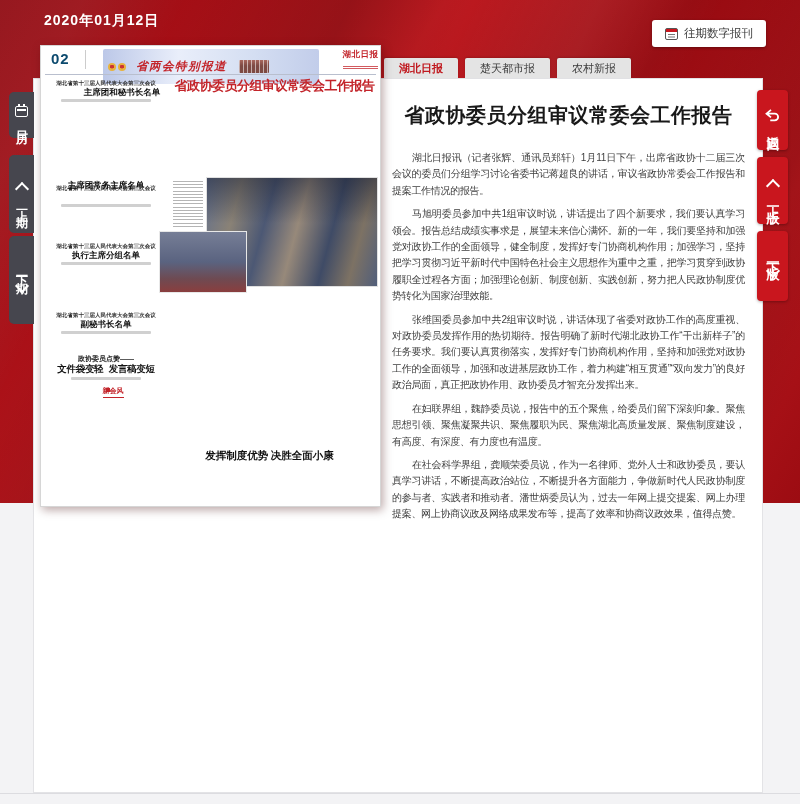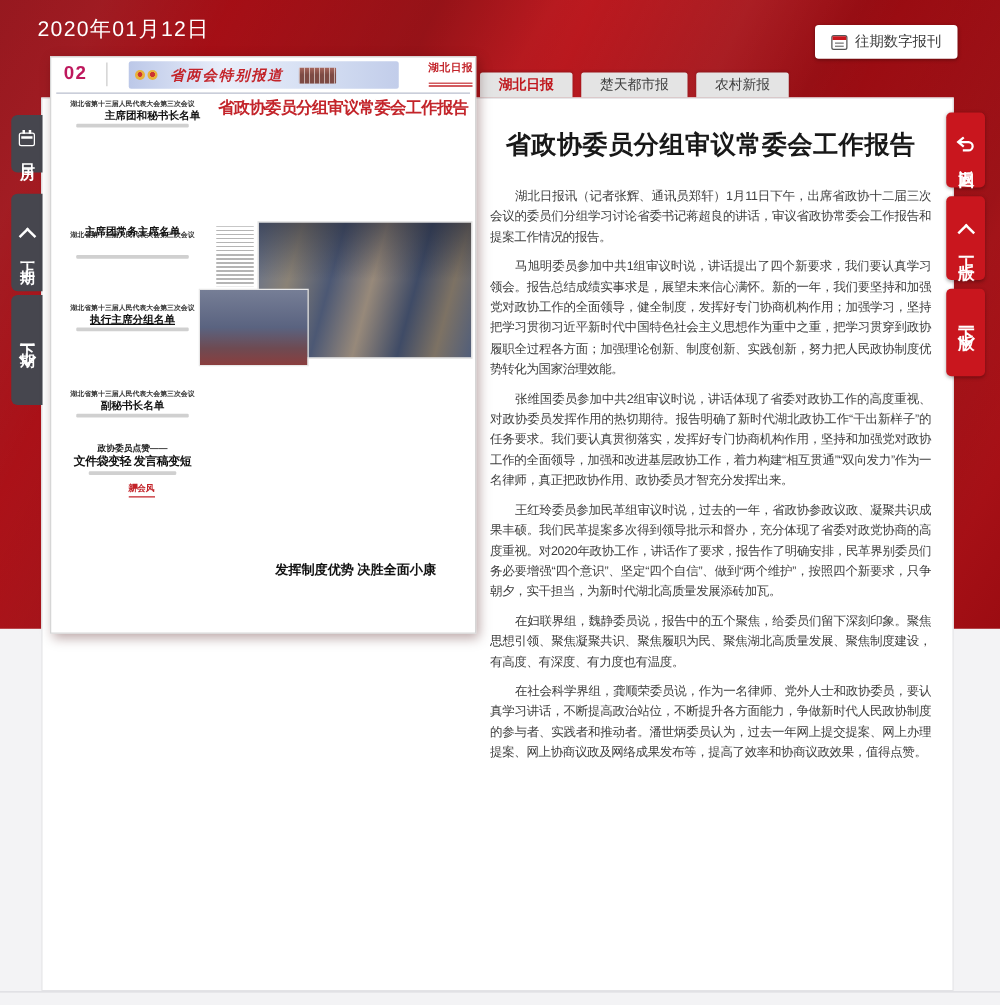--- a/index.html
+++ b/index.html
@@ -6,21 +6,21 @@
   body{font-family:"Liberation Sans", sans-serif; background:#f3f3f5;}
   .page{position:relative; width:800px; height:804px; overflow:hidden; background:#f3f3f5;}
   .abs{position:absolute;}
 
   
   .red-header{position:absolute; left:0; top:0; width:800px; height:503px;
     background:
       linear-gradient(115deg, rgba(255,255,255,.07) 8%, transparent 18%, rgba(0,0,0,.18) 34%, transparent 46%, rgba(255,255,255,.06) 58%, transparent 70%, rgba(0,0,0,.12) 84%, transparent 94%),
       linear-gradient(122deg,#8e070e 0%,#a60f16 18%,#c01b21 40%,#950a10 62%,#b5161c 82%,#9c0c12 100%);}
 
-  .date{left:30px; top:12px; color:#ffffff; font-size:17px; font-weight:normal; letter-spacing:1px;}
+  .date{left:44px; top:12px; color:#ffffff; font-size:14px; font-weight:bold; letter-spacing:1px;}
 
   .archive-btn{left:652px; top:20px; width:114px; height:27px; background:#fff; border:none;
     border-radius:3px; display:flex; align-items:center; justify-content:center; gap:6px;
     font-size:11.5px; color:#3c3c3c; box-shadow:0 1px 3px rgba(0,0,0,.35); cursor:pointer;
     font-family:"Liberation Sans", sans-serif;}
   .cal2{width:13px; height:12px; border:1.5px solid #555; border-radius:2px; position:relative; box-sizing:border-box;}
   .cal2:before{content:''; position:absolute; left:0; right:0; top:0; height:3px; background:#c9161e;}
   .cal2:after{content:''; position:absolute; left:2px; right:2px; top:5px; height:1.5px; background:#777; box-shadow:0 2.5px 0 #777;}
 
   
@@ -57,23 +57,23 @@
   .article-title{left:392px; top:102px; width:353px; text-align:center; font-size:20px;
     font-weight:bold; color:#181818; letter-spacing:0.5px;}
   .article-body{left:392px; top:150px; width:353px;}
   .article-body p{margin:0 0 7px 0; font-size:10px; line-height:16.4px; letter-spacing:-0.3px;
     text-indent:2em; text-align:justify; color:#3e3e3e;}
 
   
   .paper{left:40px; top:45px; width:341px; height:462px; background:#ffffff;
     border:1px solid #d6d6d6; box-sizing:border-box; box-shadow:2px 3px 9px rgba(60,0,0,.35); cursor:pointer;}
   .paper *{position:absolute; box-sizing:border-box;}
-  .pnum{left:10px; top:4px; font-size:15px; font-weight:bold; color:#be185d; letter-spacing:1px;}
+  .pnum{left:10px; top:4px; font-size:15px; font-weight:bold; color:#0c4a6e; letter-spacing:1px;}
   .pnum-div{left:44px; top:4px; width:1px; height:19px; background:#cccccc;}
-  .banner-art{left:62px; top:3px; width:216px; height:22px; border-radius:2px;
+  .banner-art{left:62px; top:3px; width:216px; height:35px; border-radius:2px;
     background:linear-gradient(to right,#bcc8e8,#e9eefa 35%,#d4def2 70%,#c2cdea);
     display:flex; align-items:center; position:absolute;}
   .banner-art span{position:static;}
   .emblem{width:8px; height:8px; border-radius:50%; flex:none;
     background:radial-gradient(circle at 50% 45%, #c33 0 30%, #e8b23c 35% 100%); margin-left:5px;}
   .banner-title{font-family:"Liberation Serif", serif; font-weight:bold; font-style:italic;
     color:#c3242a; font-size:11.5px; letter-spacing:1.5px; margin-left:10px; white-space:nowrap;}
   .building{width:30px; height:13px; margin-left:12px; border-radius:1px; flex:none;
     background:
       repeating-linear-gradient(to right, rgba(255,255,255,.55) 0 1px, transparent 1px 4px),
@@ -102,25 +102,25 @@
     background:
       linear-gradient(to bottom, rgba(28,33,50,.5), transparent 42%),
       linear-gradient(105deg,#63708c 0%,#8a8276 18%,#4c5874 35%,#97897a 52%,#3f4b66 70%,#7d7264 85%,#515e7a 100%);}
   .photo2{left:118px; top:185px; width:88px; height:62px; border:1px solid #e8e8e8;
     background:linear-gradient(to bottom,#767e96 0%,#5a6380 50%,#6e4a52 78%,#8a3e3e 100%);}
   .caption-block{left:132px; top:135px; width:30px; height:48px;
     background:repeating-linear-gradient(to bottom, rgba(90,90,90,.45) 0 1px, transparent 1px 3.2px);}
 
   .speech-headline{left:130px; top:251px; width:207px; text-align:center;
     font-family:"Liberation Serif", serif; font-weight:bold; color:#1a1a1a; font-size:10px; white-space:nowrap;}
-  .bottom-headline{left:140px; top:403px; width:207px; text-align:center;
+  .bottom-headline{left:125px; top:403px; width:207px; text-align:center;
     font-family:"Liberation Serif", serif; font-weight:bold; color:#111; font-size:10.5px; white-space:nowrap;}
 
   .tease-kicker{font-size:7px; font-weight:bold; color:#222; text-align:center; width:120px; white-space:nowrap;}
-  .tease-headline{font-family:Liberation Serif, serif; font-size:9.5px; font-weight:bold;
+  .tease-headline{font-family:Liberation Mono, monospace; font-size:9.5px; font-weight:bold;
     color:#111; text-align:center; width:120px; white-space:nowrap; letter-spacing:-0.3px;}
   .tease-tag{font-size:7px; font-weight:bold; color:#c3242a; text-align:center; width:120px;}
   .tease-tag b{border-bottom:1px solid #c3242a; padding-bottom:1px; font-weight:bold;}
   .tag-sq{display:inline-block; width:4px; height:4px; background:#c3242a; margin-left:3px; position:static !important;}
 </style>
 </head>
 <body>
 
 <div class="page">
 
@@ -197,21 +197,21 @@
     <div class="mline" style="left:5px; top:138px;">湖北省第十三届人民代表大会第三次会议</div>
     <div class="sectitle" style="left:5px; top:134px;">主席团常务主席名单</div>
     <div class="note" style="left:20px; top:158px; width:90px;"></div>
     <div class="tx-cols names" style="left:8px; top:163px; width:114px; height:28px;">
         <i></i>
         <i></i>
         <i></i>
       </div>
 
     <div class="mline" style="left:5px; top:196px;">湖北省第十三届人民代表大会第三次会议</div>
-    <div class="sectitle" style="left:5px; top:204px;text-decoration:underline;">执行主席分组名单</div>
+    <div class="sectitle" style="left:5px; top:204px;">执行主席分组名单</div>
     <div class="note" style="left:20px; top:216px; width:90px;"></div>
     <div class="tx-cols names" style="left:8px; top:221px; width:114px; height:40px;">
         <i></i>
         <i></i>
         <i></i>
       </div>
 
     <div class="mline" style="left:5px; top:265px;">湖北省第十三届人民代表大会第三次会议</div>
     <div class="sectitle" style="left:5px; top:273px;">副秘书长名单</div>
     <div class="note" style="left:20px; top:285px; width:90px;"></div>
@@ -259,19 +259,18 @@
         <i></i>
         <i></i>
         <i></i>
       </div>
   </div>
 
   <div class="article-title abs">省政协委员分组审议常委会工作报告</div>
   <div class="article-body abs">
     <p>湖北日报讯（记者张辉、通讯员郑轩）1月11日下午，出席省政协十二届三次会议的委员们分组学习讨论省委书记蒋超良的讲话，审议省政协常委会工作报告和提案工作情况的报告。</p>
     <p>马旭明委员参加中共1组审议时说，讲话提出了四个新要求，我们要认真学习领会。报告总结成绩实事求是，展望未来信心满怀。新的一年，我们要坚持和加强党对政协工作的全面领导，健全制度，发挥好专门协商机构作用；加强学习，坚持把学习贯彻习近平新时代中国特色社会主义思想作为重中之重，把学习贯穿到政协履职全过程各方面；加强理论创新、制度创新、实践创新，努力把人民政协制度优势转化为国家治理效能。</p>
-    <p>张维国委员参加中共2组审议时说，讲话体现了省委对政协工作的高度重视、对政协委员发挥作用的热切期待。报告明确了新时代湖北政协工作“干出新样子”的任务要求。我们要认真贯彻落实，发挥好专门协商机构作用，坚持和加强党对政协工作的全面领导，加强和改进基层政协工作，着力构建“相互贯通”“双向发力”作为一名律师，真正把政协作用、政协委员才智充分发挥出来。</p>
-    <p>王红玲委员参加民革组审议时说，过去的一年，省政协参政议政、凝聚共识成果丰硕。我们民革提案多次得到领导批示和督办，充分体现了省委对政党协商的高度重视。对2020年政协工作，讲话作了要求，报告作了明确安排，民革界别委员们务必要增强“四个意识”、坚定“四个自信”、做到“两个维护”，按照四个新要求，只争朝夕，实干担当，为新时代湖北高质量发展添砖加瓦。</p>
+    <p>张维国委员参加中共2组审议时说，讲话体现了省委对政协工作的高度重视、对政协委员发挥作用的热切期待。报告明确了新时代湖北政协工作“干出新样子”的任务要求。我们要认真贯彻落实，发挥好专门协商机构作用，坚持和加强党对政协工作的全面领导，加强和改进基层政协工作，着力构建“相互贯通”“双向发力”的良好政治局面，真正把政协作用、政协委员才智充分发挥出来。</p>
     <p>在妇联界组，魏静委员说，报告中的五个聚焦，给委员们留下深刻印象。聚焦思想引领、聚焦凝聚共识、聚焦履职为民、聚焦湖北高质量发展、聚焦制度建设，有高度、有深度、有力度也有温度。</p>
     <p>在社会科学界组，龚顺荣委员说，作为一名律师、党外人士和政协委员，要认真学习讲话，不断提高政治站位，不断提升各方面能力，争做新时代人民政协制度的参与者、实践者和推动者。潘世炳委员认为，过去一年网上提交提案、网上办理提案、网上协商议政及网络成果发布等，提高了效率和协商议政效果，值得点赞。</p>
   </div>
 
 </div>
 
 </body></html>

